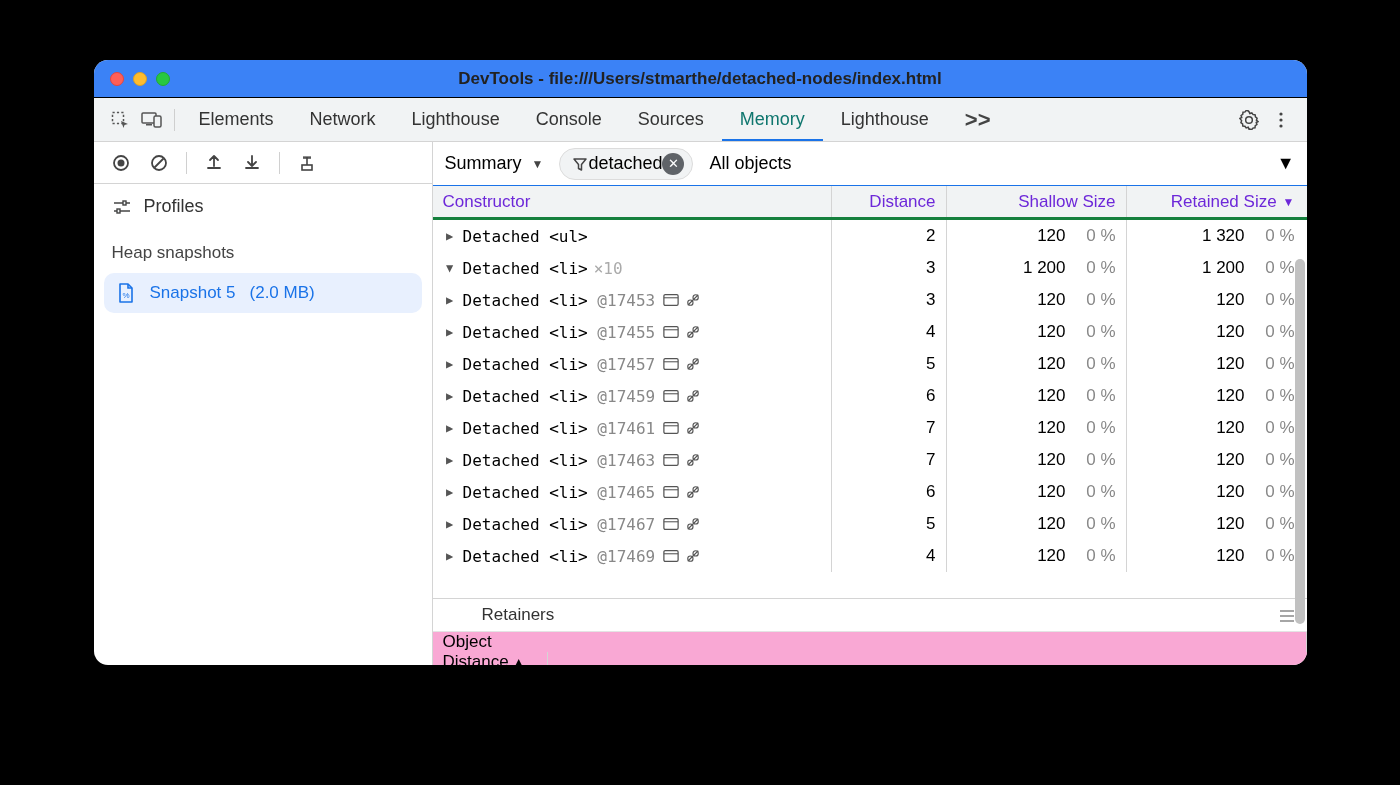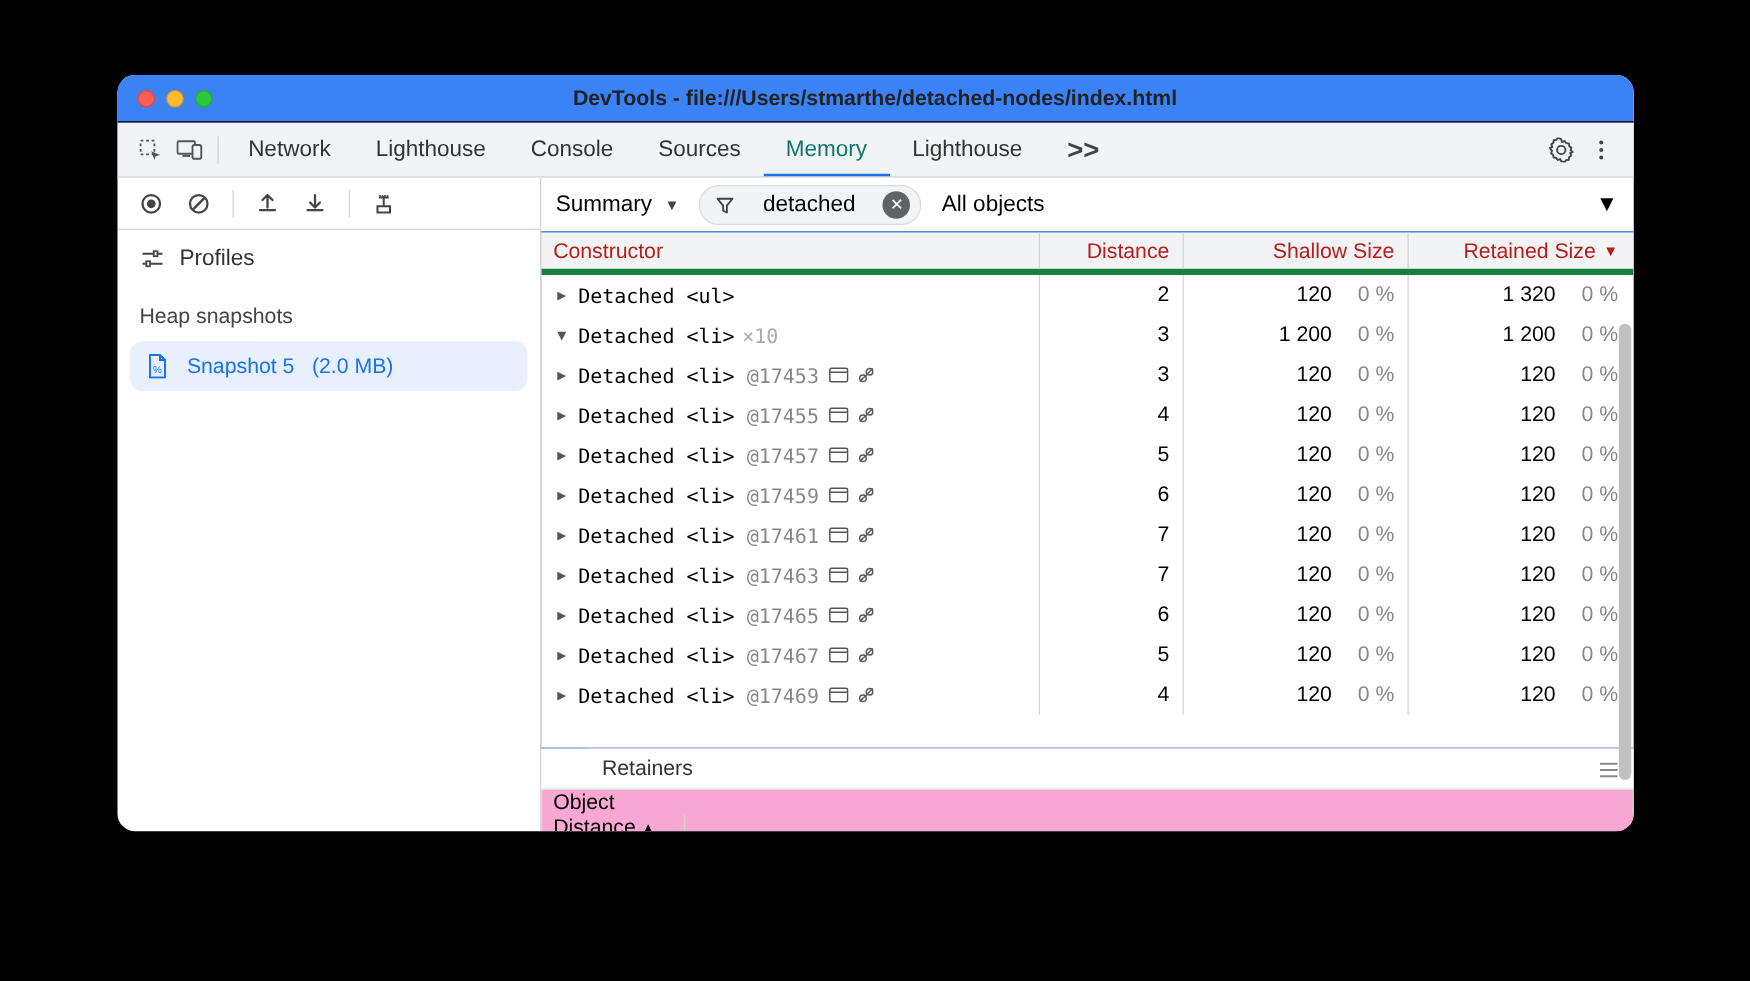--- a/index.html
+++ b/index.html
@@ -150,21 +150,21 @@
     align-items:center;
     padding:0 12px;
     gap:16px;
     font-size:18px;
   }
   .select {
     display:flex; align-items:center; gap:10px; cursor:pointer;
   }
   .select .arrow { font-size:12px; color:#444; }
   .filter-pill {
-    display:flex; align-items:center; gap:22px;
+    display:flex; align-items:center; gap:0;
     background:#f1f3f4;
     border:0.5px solid #dcdcdc;
     padding:4px 8px 4px 12px;
     border-radius:18px;
   }
   .filter-pill .clear {
     width:22px; height:22px; border-radius:50%; background:#5f6368;
     display:flex; align-items:center; justify-content:center; color:#fff; font-size:13px;
   }
   .plain-select { display:flex; align-items:center; gap:10px; flex:1; }
@@ -173,24 +173,24 @@
     flex:1;
     display:flex;
     flex-direction:column;
     border:1.5px solid #1a73e8;
     margin:-1px;
     overflow:hidden;
   }
   .thead {
     height:34px;
     background:#f1f3f4;
-    border-bottom:5px solid #15803d;
+    border-bottom:3px solid #15803d;
     display:flex;
     font-size:17px;
-    color:#b91c1c;
+    color:#6d28d9;
   }
   .thead .col, .trow .cell {
     border-right:1px solid #d4d4d4;
     display:flex; align-items:center;
     padding:0 10px;
   }
   .col.constructor, .cell.constructor { flex:1; }
   .col.dist, .cell.dist { width:115px; justify-content:flex-end; }
   .col.shallow, .cell.shallow { width:180px; justify-content:flex-end; }
   .col.retained, .cell.retained { width:180px; justify-content:flex-end; border-right:none; padding-right:12px;}
@@ -267,20 +267,21 @@
     </div>
     <div class="icon-btn">
       <svg width="22" height="18" viewBox="0 0 22 18">
           <rect x="1" y="2" width="14" height="10" rx="1" fill="none" stroke="#555" stroke-width="1.5"></rect>
           <rect x="5" y="13" width="6" height="1.5" fill="#555"></rect>
           <rect x="13" y="5" width="7" height="11" rx="1.5" fill="#f1f3f4" stroke="#555" stroke-width="1.5"></rect>
         </svg>
     </div>
     <div class="divider"></div>
     <div id="tabs-holder" style="display:flex;height:100%">
+        <div class="tab">Elements</div>
         <div class="tab">Network</div>
         <div class="tab">Lighthouse</div>
         <div class="tab">Console</div>
         <div class="tab">Sources</div>
         <div class="tab active">Memory</div>
         <div class="tab">Lighthouse</div>
       </div>
     <div class="tab">
         <span class="more">&gt;&gt;</span>
       </div>

